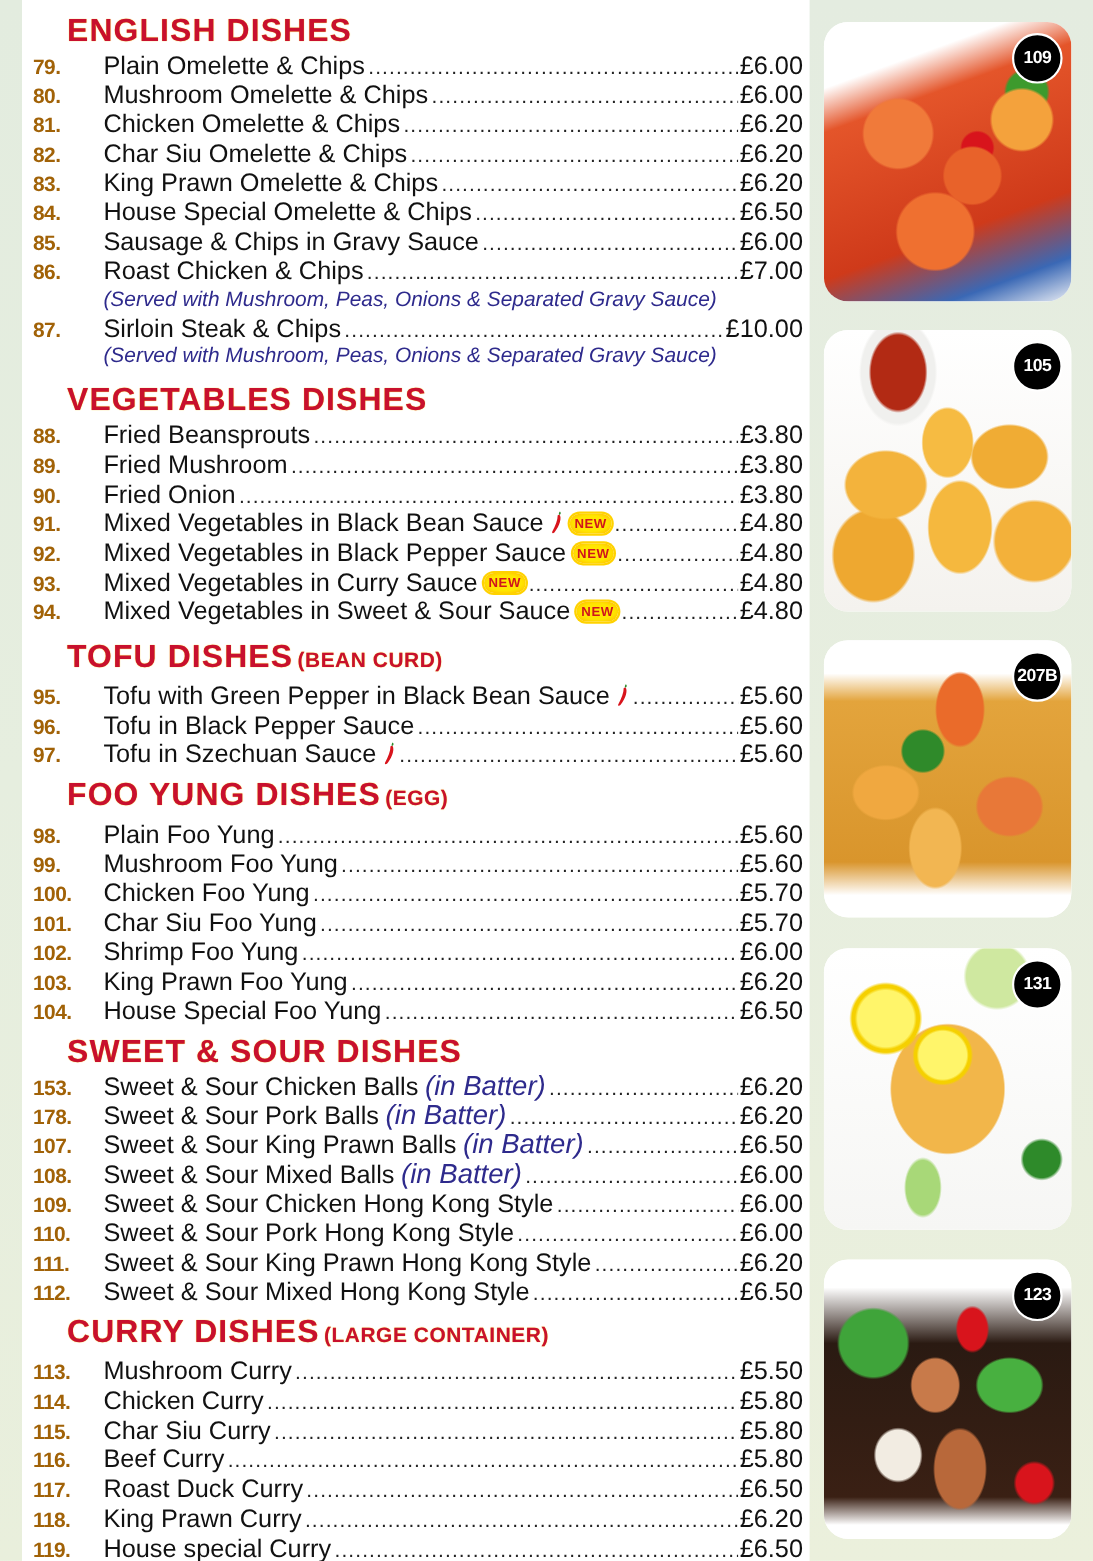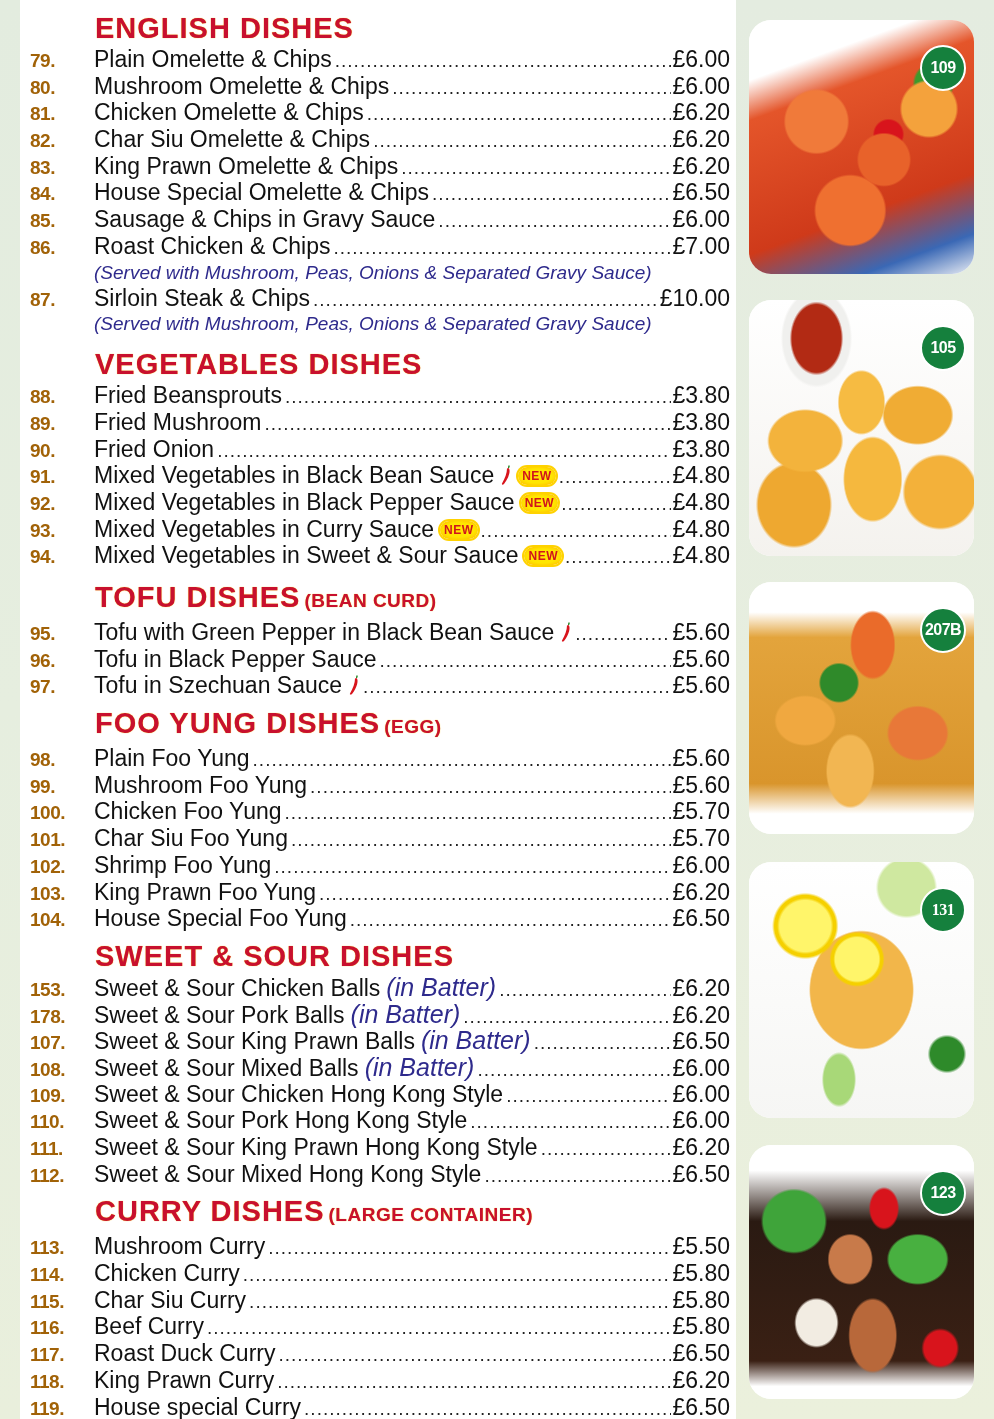--- a/index.html
+++ b/index.html
@@ -15,21 +15,21 @@
     }
     .right-col {
       position: absolute; left: 736px; top: 0; width: 258px; height: 1419px;
       background: linear-gradient(180deg, #e4ece0 0%, #e7eedf 50%, #ebf0dc 100%);
     }
     .menu {
       position: absolute; left: 30px; top: 10px; width: 700px;
     }
     .section-title {
       position: relative;
-      margin-left: 65px;
+      margin-left: 31px;
       color: #c8102e;
       font-weight: bold;
       font-size: 29px;
       letter-spacing: 1px;
       line-height: 36px;
       white-space: nowrap;
       text-shadow: 0 0 1px #f3c200;
     }
     .section-title .sub {
       font-size: 19px;
@@ -110,24 +110,24 @@
       position: absolute;
       left: 749px;
       width: 225px;
       border-radius: 22px;
       overflow: hidden;
       background: #fff;
     }
     .photo .img { position: absolute; inset: 0; }
     .badge {
       position: absolute;
-      right: 8px; top: 25px;
+      right: 8px; top: 10px;
       width: 46px; height: 46px;
       border-radius: 50%;
-      background: #15803d;
+      background: #000000;
       border: 2px solid #fff;
       color: #fff;
       font-weight: bold;
       font-size: 16px;
       display: flex; align-items: center; justify-content: center;
       letter-spacing: -0.5px;
     }
   </style>
 </head>
 <body>
@@ -412,21 +412,21 @@
       <div class="badge">109</div>
     </div>
     <div class="photo" style="top: 300px; height: 256px;">
       <div class="img" style="background: radial-gradient(at 30% 15%, rgb(178, 42, 20) 0px, rgb(178, 42, 20) 11%, rgb(240, 240, 238) 12%, rgb(240, 240, 238) 15%, transparent 16%), radial-gradient(at 25% 55%, rgb(243, 179, 60) 0px, rgb(243, 179, 60) 15%, transparent 16%), radial-gradient(at 50% 40%, rgb(246, 187, 66) 0px, rgb(246, 187, 66) 14%, transparent 15%), radial-gradient(at 75% 45%, rgb(240, 172, 52) 0px, rgb(240, 172, 52) 14%, transparent 15%), radial-gradient(at 55% 70%, rgb(245, 184, 62) 0px, rgb(245, 184, 62) 16%, transparent 17%), radial-gradient(at 20% 80%, rgb(238, 168, 48) 0px, rgb(238, 168, 48) 14%, transparent 15%), radial-gradient(at 85% 75%, rgb(243, 177, 58) 0px, rgb(243, 177, 58) 13%, transparent 14%), linear-gradient(rgb(255, 255, 255) 0%, rgb(244, 242, 238) 100%);"></div>
       <div class="badge">105</div>
     </div>
     <div class="photo" style="top: 582px; height: 252px;">
       <div class="img" style="background: radial-gradient(at 55% 25%, rgb(234, 107, 42) 0px, rgb(234, 107, 42) 12%, transparent 13%), radial-gradient(circle at 40% 40%, rgb(47, 138, 42) 0px, rgb(47, 138, 42) 9%, transparent 10%), radial-gradient(at 25% 55%, rgb(240, 168, 64) 0px, rgb(240, 168, 64) 12%, transparent 13%), radial-gradient(at 75% 60%, rgb(232, 120, 56) 0px, rgb(232, 120, 56) 12%, transparent 13%), radial-gradient(at 45% 75%, rgb(242, 182, 82) 0px, rgb(242, 182, 82) 13%, transparent 14%), linear-gradient(rgb(255, 255, 255) 0px, rgb(255, 255, 255) 12%, rgb(227, 164, 60) 22%, rgb(217, 149, 44) 80%, rgb(255, 255, 255) 92%);"></div>
       <div class="badge">207B</div>
     </div>
-    <div class="photo" style="top: 862px; height: 256px; font-family: Liberation Serif, serif;">
+    <div class="photo" style="top: 862px; height: 256px;">
       <div class="img" style="background: radial-gradient(circle at 70% 10%, rgb(207, 232, 160) 0px, rgb(207, 232, 160) 10%, transparent 11%), radial-gradient(circle at 25% 25%, rgb(255, 245, 106) 0px, rgb(255, 245, 106) 10%, rgb(245, 208, 0) 11%, rgb(245, 208, 0) 12%, transparent 13%), radial-gradient(circle at 48% 38%, rgb(255, 245, 106) 0px, rgb(255, 245, 106) 11%, rgb(245, 208, 0) 12%, rgb(245, 208, 0) 13%, transparent 14%), radial-gradient(rgb(242, 182, 74) 0px, rgb(242, 182, 74) 32%, transparent 33%), radial-gradient(at 40% 85%, rgb(168, 216, 120) 0px, rgb(168, 216, 120) 8%, transparent 9%), radial-gradient(circle at 88% 75%, rgb(46, 138, 42) 0px, rgb(46, 138, 42) 6%, transparent 7%), linear-gradient(rgb(255, 255, 255) 0%, rgb(246, 246, 244) 100%);"></div>
       <div class="badge">131</div>
     </div>
     <div class="photo" style="top: 1145px; height: 254px;">
       <div class="img" style="background: radial-gradient(at 20% 30%, rgb(63, 164, 58) 0px, rgb(63, 164, 58) 12%, transparent 13%), radial-gradient(at 60% 25%, rgb(216, 20, 28) 0px, rgb(216, 20, 28) 7%, transparent 8%), radial-gradient(at 45% 45%, rgb(200, 122, 74) 0px, rgb(200, 122, 74) 12%, transparent 13%), radial-gradient(at 75% 45%, rgb(72, 176, 64) 0px, rgb(72, 176, 64) 12%, transparent 13%), radial-gradient(at 30% 70%, rgb(242, 236, 226) 0px, rgb(242, 236, 226) 9%, transparent 10%), radial-gradient(at 55% 75%, rgb(184, 104, 58) 0px, rgb(184, 104, 58) 13%, transparent 14%), radial-gradient(at 85% 80%, rgb(216, 20, 28) 0px, rgb(216, 20, 28) 6%, transparent 7%), linear-gradient(rgb(255, 255, 255) 0px, rgb(255, 255, 255) 10%, rgb(42, 26, 18) 30%, rgb(58, 32, 20) 85%, rgb(255, 255, 255) 95%);"></div>
       <div class="badge">123</div>
     </div>
   </div>
 
 </body></html>

